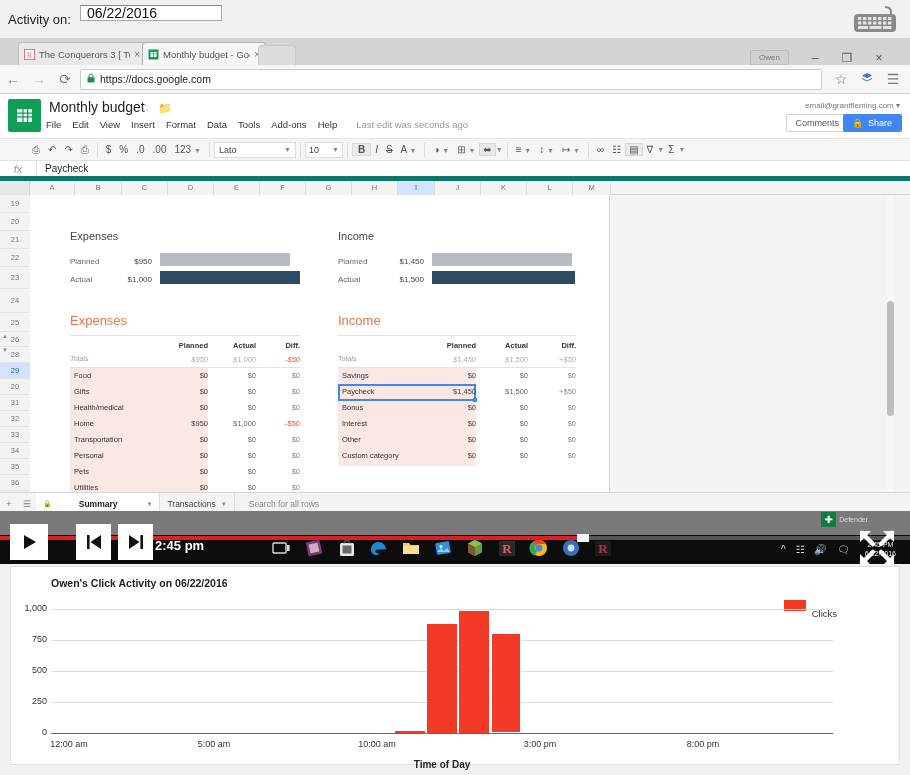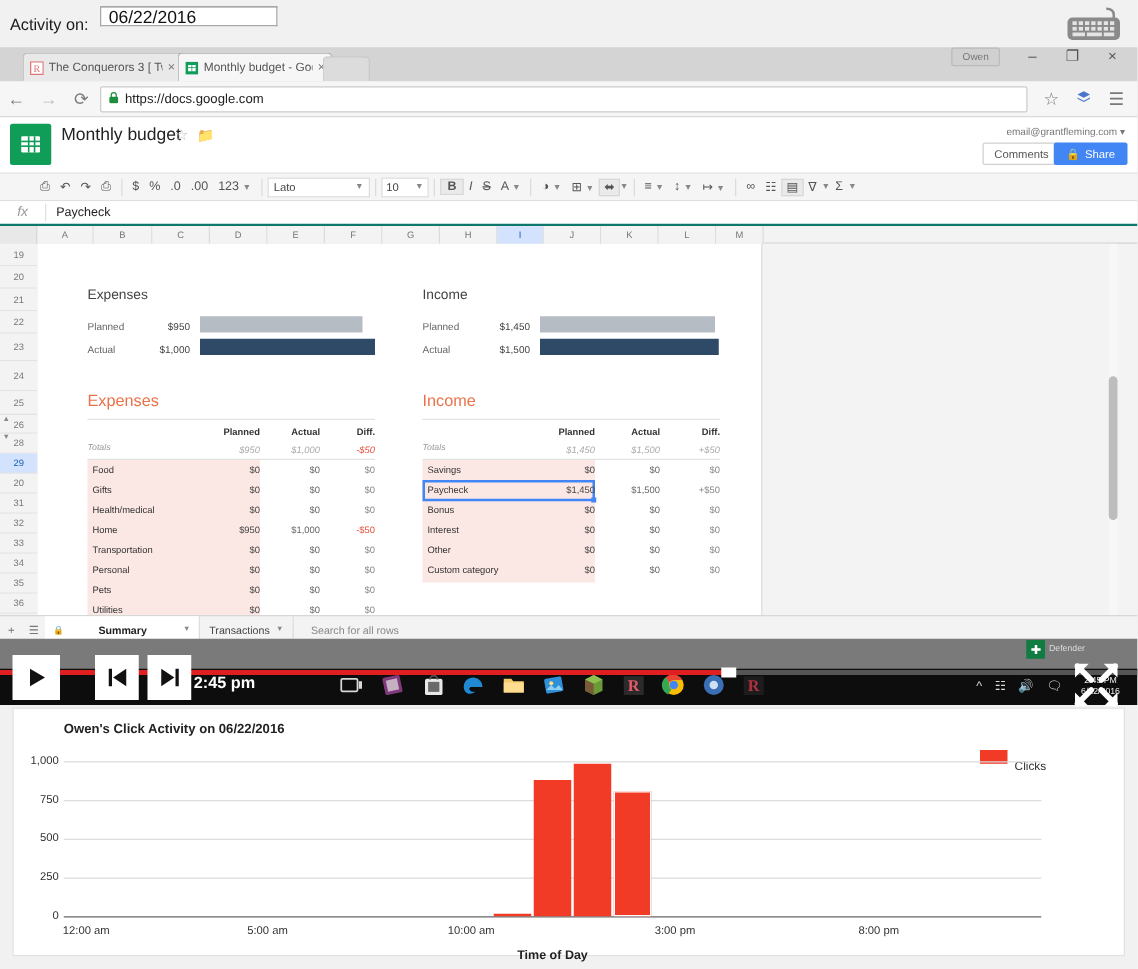--- a/index.html
+++ b/index.html
@@ -32,21 +32,21 @@
     border-radius:4px 4px 0 0; display:flex; align-items:center; padding:0 5px;
     font-size:9.5px; color:#555; overflow:hidden;
   }
   .tab.active { background:#f6f6f6; border-color:#b0b0b0; }
   .tab-fav { width:11px; height:11px; margin-right:4px; flex:0 0 auto; display:block; }
   .tab-title { flex:1 1 auto; white-space:nowrap; overflow:hidden; }
   .tab-close { margin-left:4px; color:#777; font-size:10px; flex:0 0 auto; }
   .tab-ghost { position:absolute; top:7px; left:258px; width:38px; height:20px;
                background:#dcdcdc; border:1px solid #c8c8c8; border-bottom:none;
                border-radius:4px 4px 0 0; }
-  .wincontrols { position:absolute; right:4px; top:0; height:27px; display:flex; align-items:flex-start; }
+  .wincontrols { position:absolute; right:15px; top:0; height:27px; display:flex; align-items:flex-end; }
   .wc-user { font-size:8px; color:#777; background:#d0d0d0; border:1px solid #bbb;
              padding:2px 8px; border-radius:2px; margin-right:10px; }
   .wc-btn { width:32px; text-align:center; font-size:12px; color:#555; }
 
   .navbar { position:absolute; left:0; top:27px; width:910px; height:29px;
             background:#f6f6f6; border-bottom:1px solid #d0d0d0; display:flex; align-items:center; }
   .nav-ico { width:26px; text-align:center; font-size:14px; color:#7a7a7a; }
   .nav-ico.dim { color:#c2c2c2; }
   .omnibox { flex:1 1 auto; height:21px; background:#fff; border:1px solid #ccc;
              border-radius:2px; margin:0 6px 0 2px; display:flex; align-items:center;
@@ -83,21 +83,21 @@
              font-size:9px; padding:0 4px; display:flex; align-items:center;
              justify-content:space-between; color:#444; }
   .tb-size { width:38px; height:16px; background:#fff; border:1px solid #dcdcdc;
              font-size:9px; padding:0 3px; display:flex; align-items:center;
              justify-content:space-between; color:#444; }
   .tb-b { font-weight:bold; border:1px solid #d8d8d8; background:#eaeaea; padding:0 5px; }
   .tb-box { border:1px solid #d8d8d8; background:#eaeaea; padding:0 3px; }
   .caret { font-size:7px; color:#888; }
 
   .formula-bar { position:absolute; left:0; top:67px; width:910px; height:20px;
-                 background:#fff; border-bottom:2px solid #0f766e; display:flex; align-items:center; }
+                 background:#fff; border-bottom:5px solid #0f766e; display:flex; align-items:center; }
   .fx { width:36px; text-align:center; font-style:italic; font-size:11px; color:#999; }
   .fbar-sep { width:1px; height:14px; background:#e0e0e0; }
   .fbar-val { padding-left:8px; font-size:10px; color:#222; }
 
   
   .grid-wrap { position:absolute; left:0; top:87px; width:910px; height:333px; background:#f3f3f3; }
   .colhead { position:absolute; left:0; top:0; height:14px; width:910px;
              background:#f3f3f3; border-bottom:1px solid #d4d4d4; }
   .corner { position:absolute; left:0; top:0; width:30px; height:14px;
             background:#e8e8e8; border-right:1px solid #d4d4d4; }
@@ -280,20 +280,32 @@
               <rect x="2" y="3" width="15" height="13" rx="1" fill="#fff"></rect>
               <rect x="2" y="6.5" width="15" height="1.3" fill="#0f9d58"></rect>
               <rect x="2" y="10.3" width="15" height="1.3" fill="#0f9d58"></rect>
               <rect x="7.3" y="3" width="1.3" height="13" fill="#0f9d58"></rect>
               <rect x="12" y="3" width="1.3" height="13" fill="#0f9d58"></rect>
             </svg>
         </div>
         <div class="gs-title">Monthly budget</div>
         <div class="gs-star">☆</div>
         <div class="gs-folder">📁</div>
+        <div class="gs-menu">
+          <span>File</span>
+          <span>Edit</span>
+          <span>View</span>
+          <span>Insert</span>
+          <span>Format</span>
+          <span>Data</span>
+          <span>Tools</span>
+          <span>Add-ons</span>
+          <span>Help</span>
+          <span class="lastedit">Last edit was seconds ago</span>
+        </div>
         <div class="gs-acct"><span>email@grantfleming.com</span> ▾</div>
         <div class="gs-comments">Comments</div>
         <div class="gs-share">
           <span class="lk">🔒</span>
           <span>Share</span>
         </div>
       </div>
 
       <div class="gs-toolbar">
         <span style="width:28px"></span>

